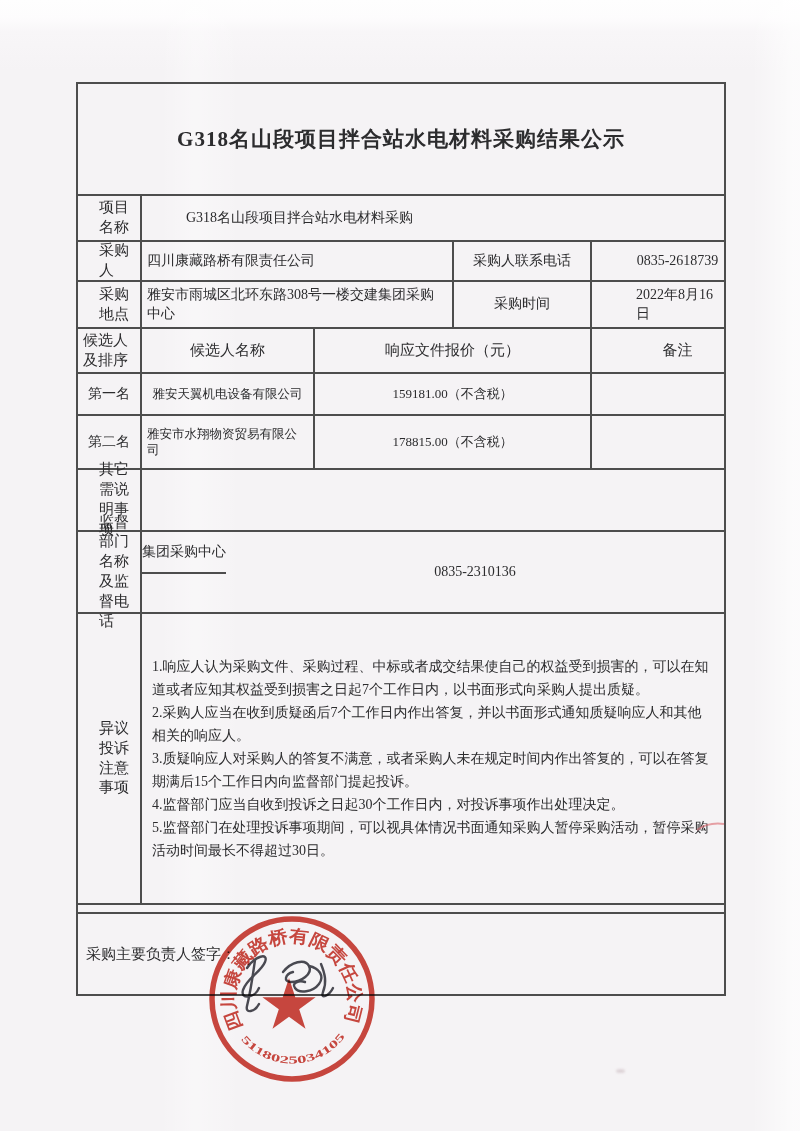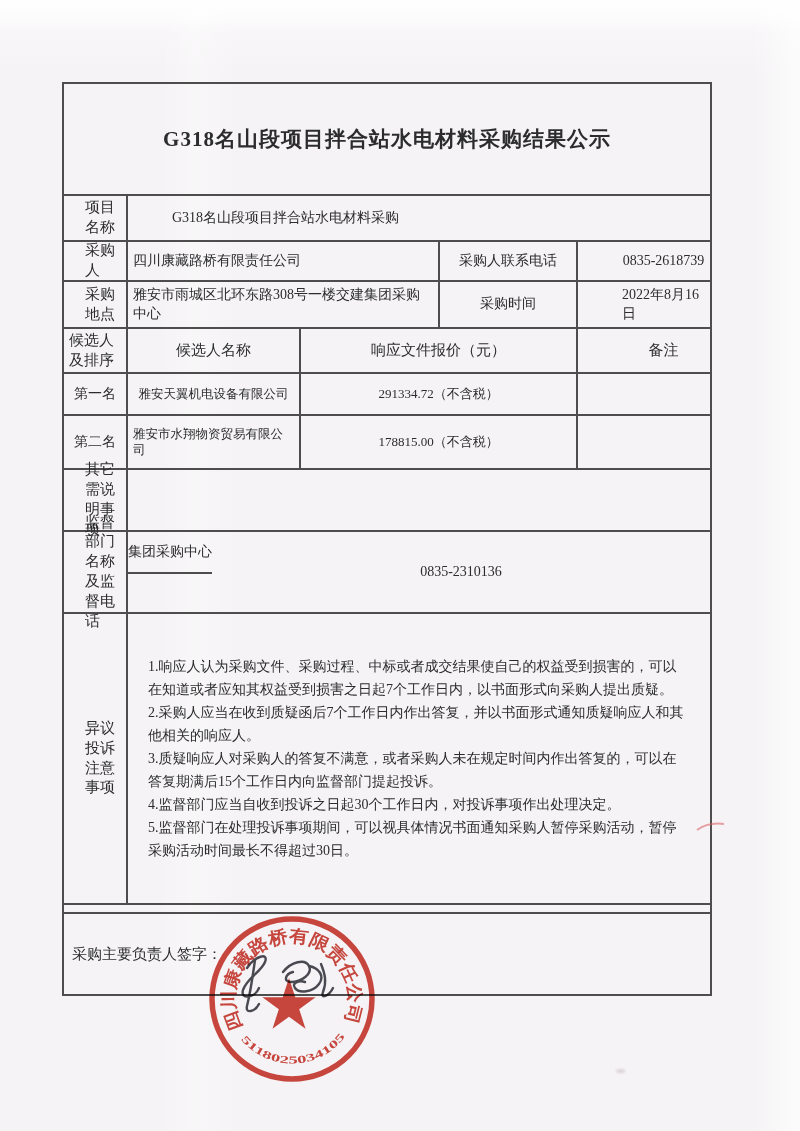--- a/index.html
+++ b/index.html
@@ -10,41 +10,41 @@
   html,body{margin:0;padding:0;background:#e9e7e9;}
   .page{
     position:relative;width:800px;height:1131px;overflow:hidden;
     font-family:"Liberation Serif","DejaVu Serif",serif;color:var(--ink);
     background:
       linear-gradient(90deg, rgba(255,255,255,0) 160px, rgba(255,255,255,.35) 195px, rgba(255,255,255,0) 240px),
       linear-gradient(90deg, rgba(255,255,255,0) 94%, rgba(255,255,255,.65) 99%),
       linear-gradient(180deg, #fefefe 0px, #fdfcfd 18px, #f8f6f8 32px, #f5f3f5 70px, #f5f3f5 100%);
   }
   .table{
-    position:absolute;left:62px;top:82px;width:650px;height:914px;
+    position:absolute;left:76px;top:82px;width:650px;height:914px;
     border:2px solid var(--line);box-sizing:border-box;
     display:flex;flex-direction:column;background:transparent;
   }
   .row{display:flex;border-bottom:2px solid var(--line);box-sizing:border-box;flex:none;}
   .row:last-child{border-bottom:none;}
   .cell{box-sizing:border-box;border-right:2px solid var(--line);display:flex;align-items:center;
         padding:2px 5px;line-height:1.32;}
   .cell:last-child{border-right:none;}
   .c-label{width:64px;font-size:15px;padding-left:21px;}
   .c-val{width:312px;font-size:14px;}
   .c-sub{width:138px;font-size:14px;}
   .c-last{flex:1;font-size:14px;padding-left:44px;}
   .c-rank{width:64px;font-size:14px;}
   .c-name{width:173px;font-size:12.5px;}
   .c-bid{width:277px;font-size:13px;}
   .center{justify-content:center;text-align:left;}
   .title-row{height:112px;align-items:center;justify-content:center;}
   .title{font-size:21px;font-weight:bold;letter-spacing:1px;text-align:center;width:100%;}
   .objection-body{flex:1;box-sizing:border-box;display:flex;flex-direction:column;justify-content:center;
-                  padding:4px 20px;font-size:14px;line-height:23px;}
+                  padding:4px 10px;font-size:14px;line-height:23px;}
   .sup-right{flex:1;display:flex;flex-direction:row;box-sizing:border-box;}
   .sup-cell{box-sizing:border-box;display:flex;align-items:center;justify-content:center;font-size:14px;}
   .sign-row{align-items:center;padding-left:8px;font-size:15px;box-sizing:border-box;}
   .seal{position:absolute;left:203px;top:910px;width:178px;height:178px;
         mix-blend-mode:multiply;opacity:.9;}
   .sig{position:absolute;left:225px;top:938px;width:130px;height:85px;
        mix-blend-mode:multiply;opacity:.88;}
   .pen-mark{position:absolute;left:694px;top:816px;width:34px;height:20px;opacity:.55;}
   .smudge{position:absolute;left:616px;top:1069px;width:9px;height:4px;border-radius:50%;
           background:rgba(185,160,168,.38);filter:blur(1px);}
@@ -83,21 +83,21 @@
     <div class="row" style="height:45px">
       <div class="cell c-rank" style="font-size:15px">候选人及排序</div>
       <div class="cell c-name center" style="font-size:15px">候选人名称</div>
       <div class="cell c-bid center" style="font-size:15px">响应文件报价（元）</div>
       <div class="cell c-last center" style="font-size:15px">备注</div>
     </div>
 
     <div class="row" style="height:42px">
       <div class="cell c-rank center">第一名</div>
       <div class="cell c-name center">雅安天翼机电设备有限公司</div>
-      <div class="cell c-bid center">291334.72（不含税）</div>
+      <div class="cell c-bid center">159181.00（不含税）</div>
       <div class="cell c-last center"></div>
     </div>
 
     <div class="row" style="height:54px">
       <div class="cell c-rank center">第二名</div>
       <div class="cell c-name center">雅安市水翔物资贸易有限公司</div>
       <div class="cell c-bid center">178815.00（不含税）</div>
       <div class="cell c-last center"></div>
     </div>
 

